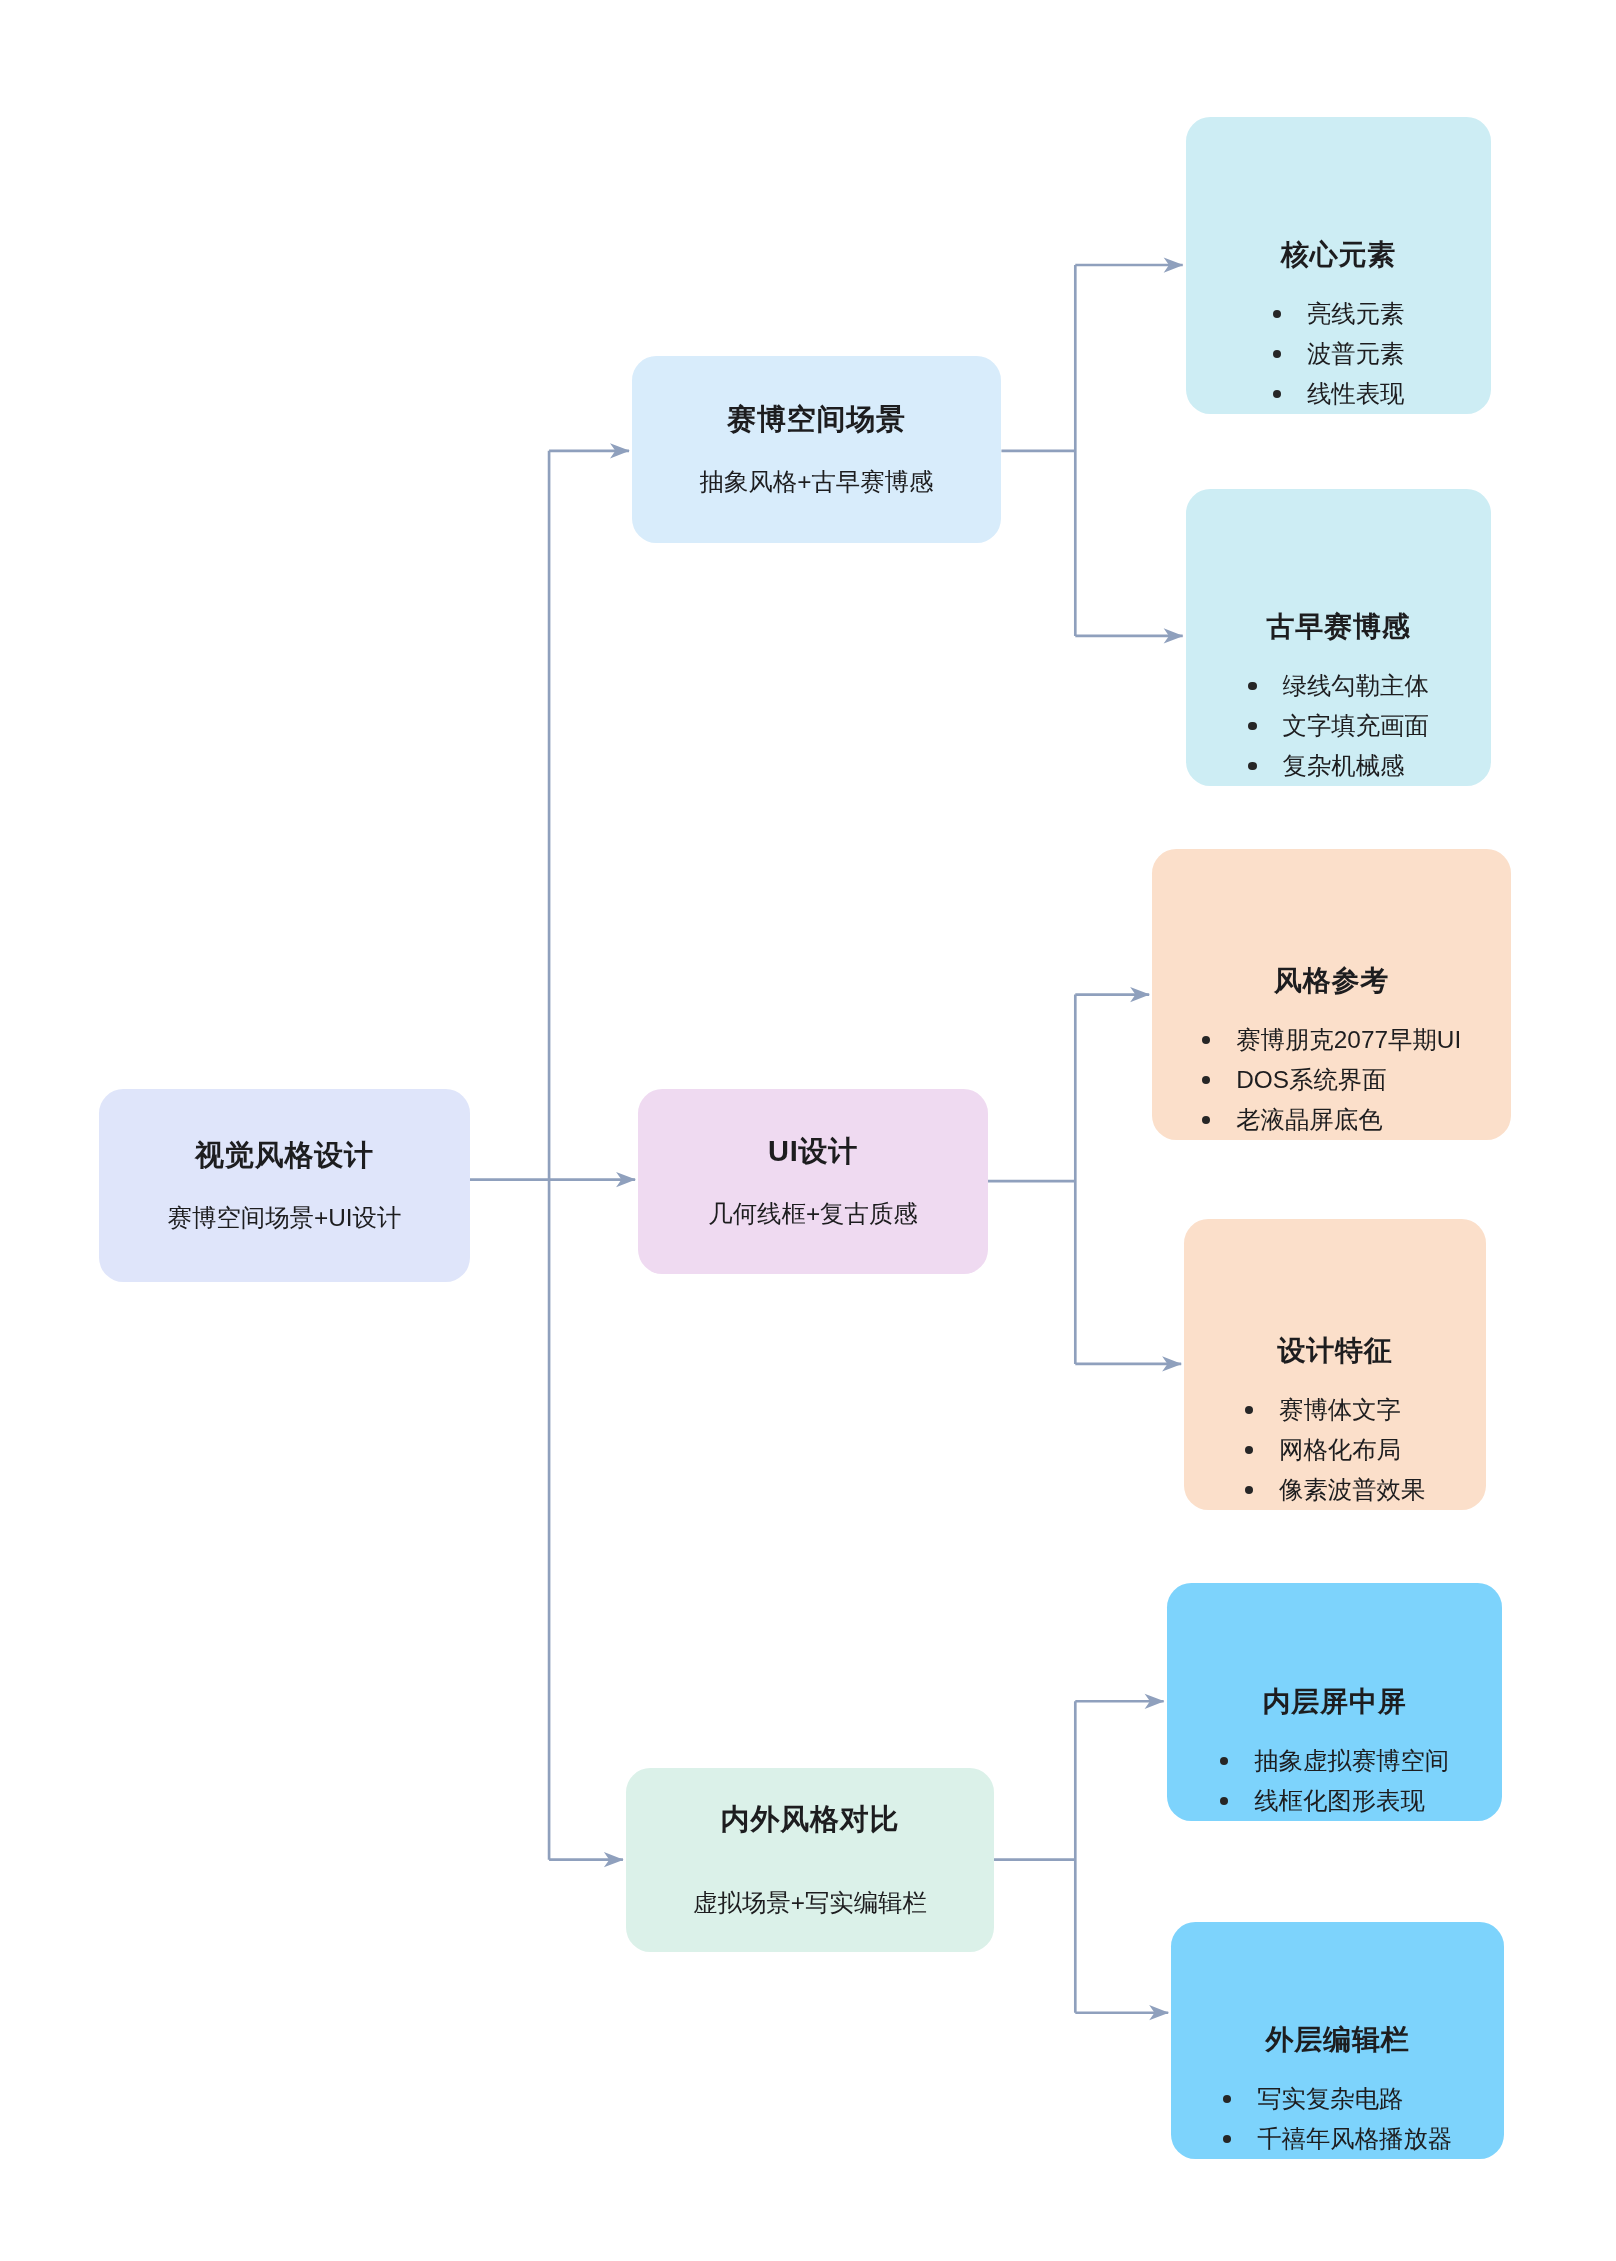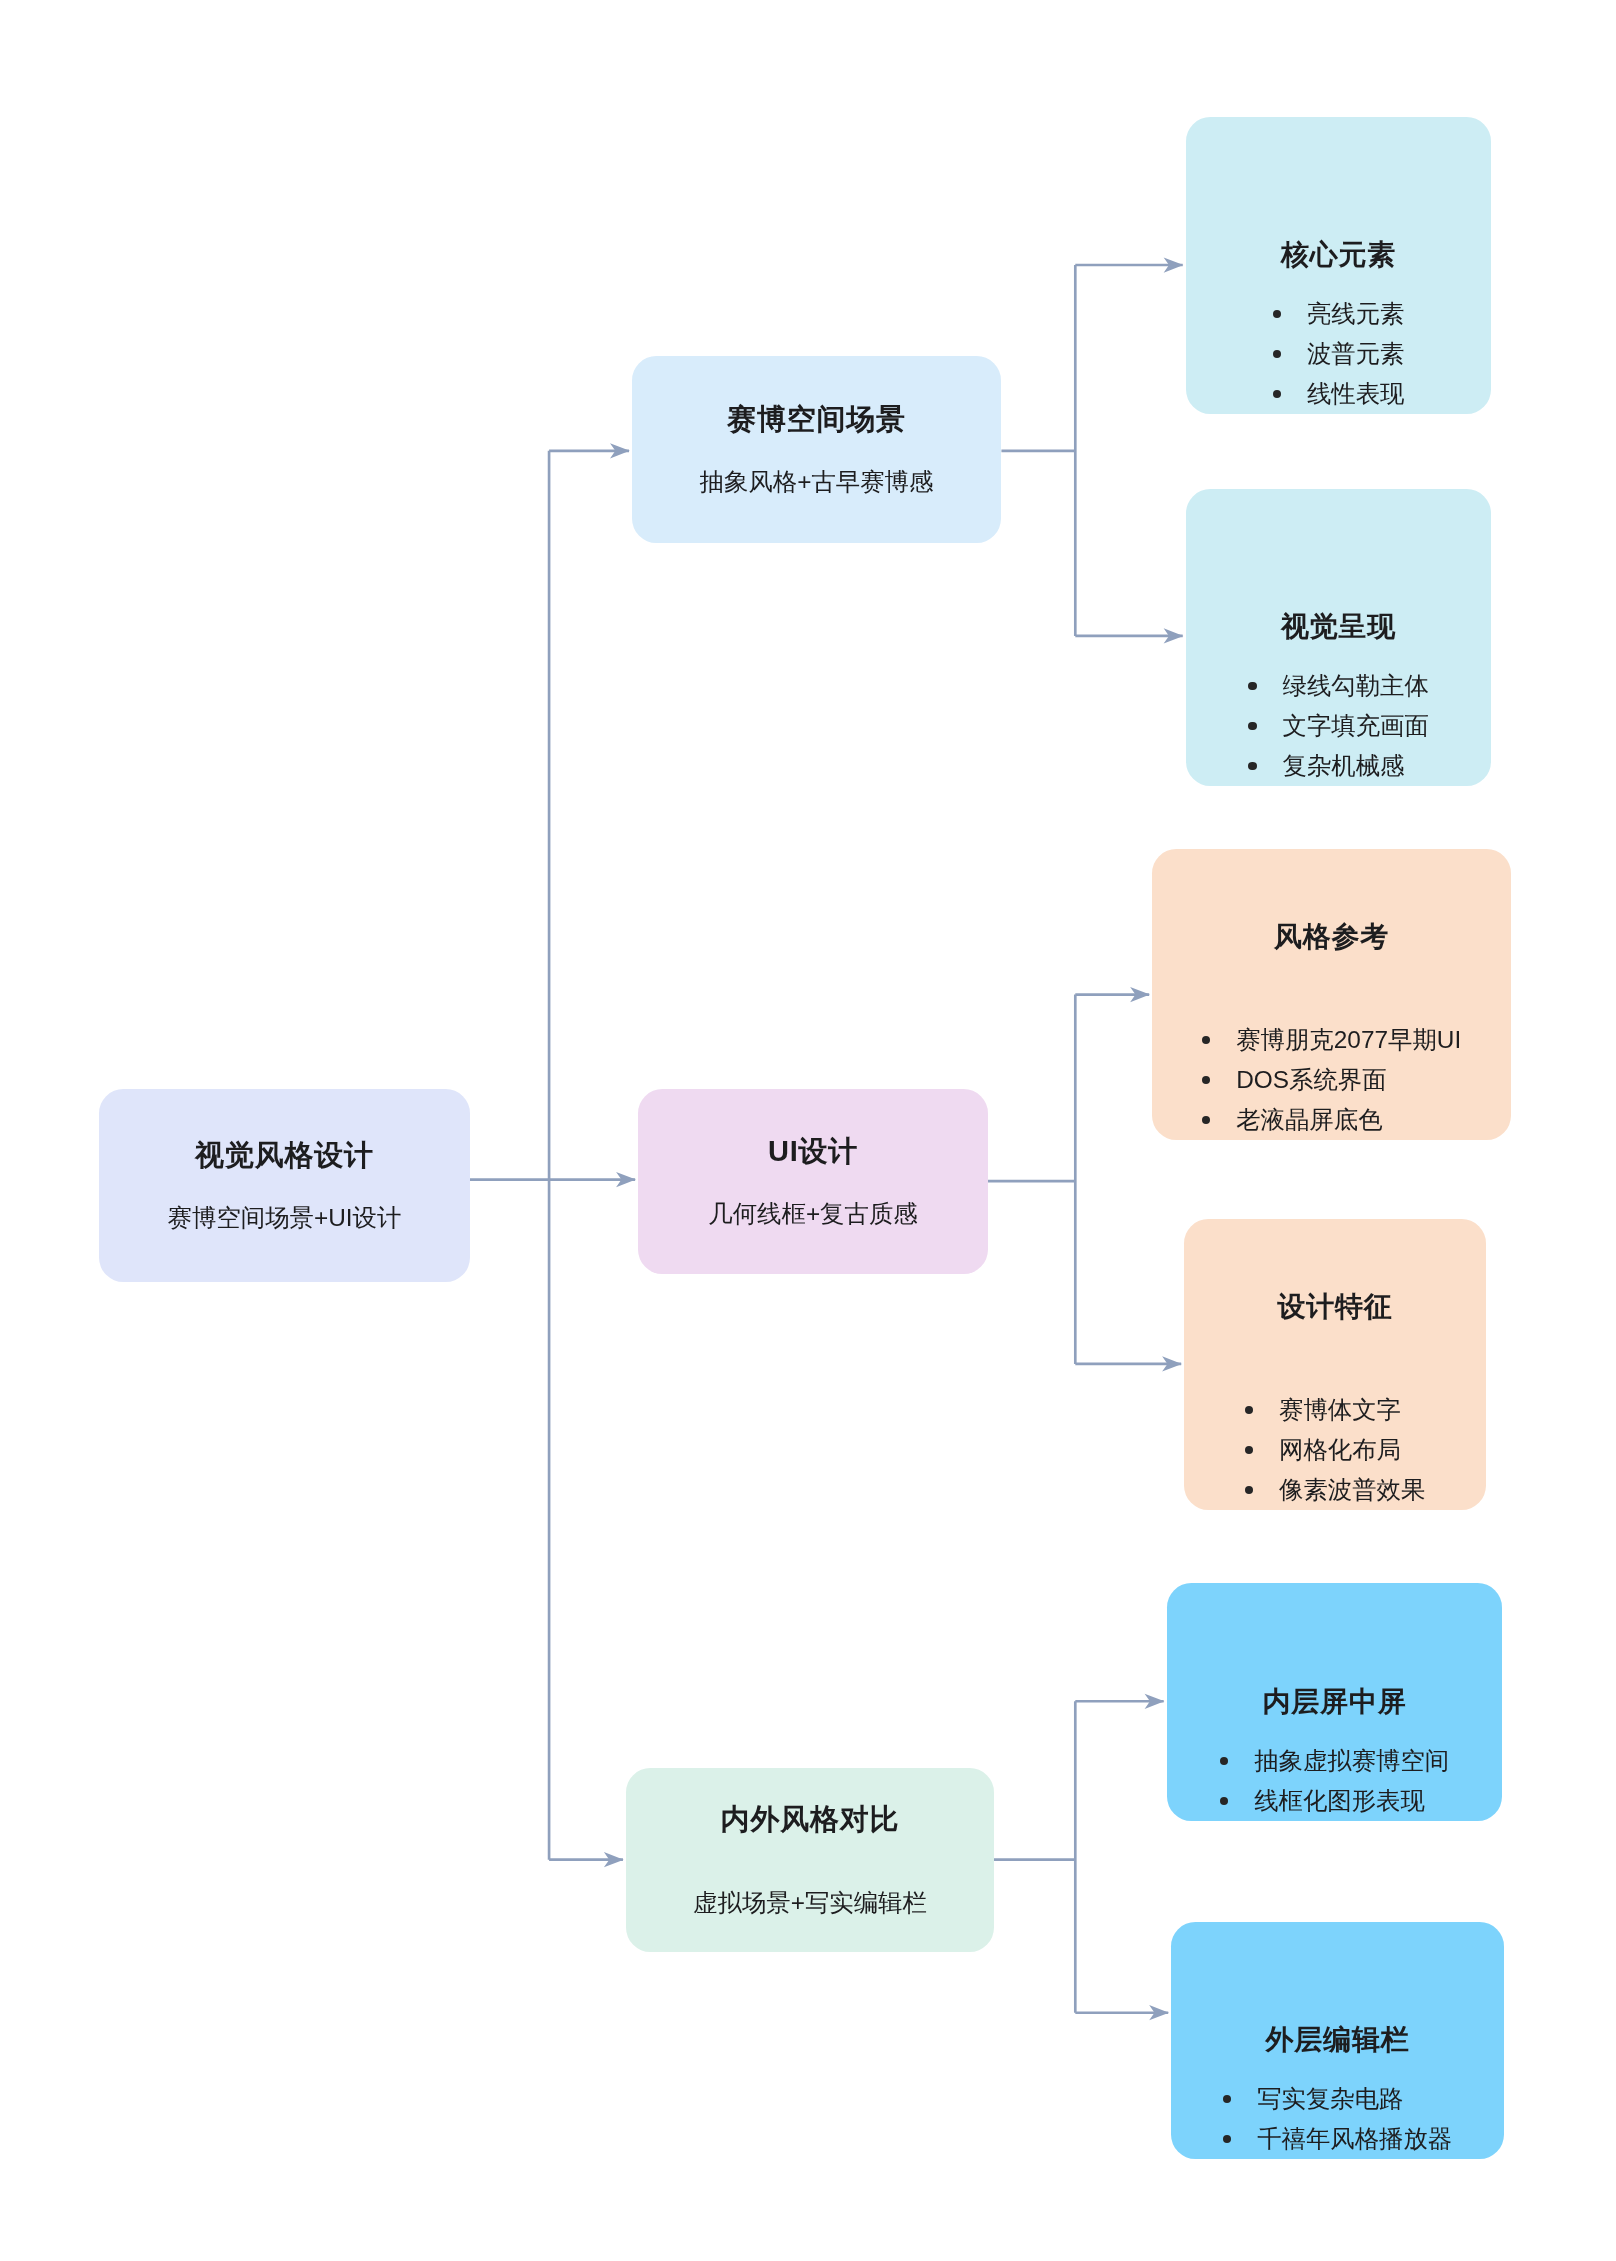--- a/index.html
+++ b/index.html
@@ -50,21 +50,21 @@
   .dot{
     width:8.4px;height:8.4px;border-radius:50%;
     background:#262626;flex:none;
   }
   
   .c-root {background:#dfe5fa;}
   .c-blue {background:#d8ecfb;}
   .c-pink {background:#efdaf1;}
   .c-mint {background:#dbf1e9;gap:21px;}
   .c-cyan {background:#cdedf4;}
-  .c-peach{background:#fbdfca;gap:44px;}
+  .c-peach{background:#fbdfca;}
   .c-green{background:#7dd3fc;}
 </style>
 </head>
 <body>
 
 <div class="canvas">
 
   <svg class="connectors" viewBox="0 0 2122 2969" fill="none">
     <defs>
       <marker id="arrow" markerUnits="userSpaceOnUse" markerWidth="30" markerHeight="24" refX="26" refY="11" orient="auto">
@@ -127,21 +127,21 @@
         <span>波普元素</span>
         </li>
       <li>
         <span class="dot"></span>
         <span>线性表现</span>
         </li>
     </ul>
   </div>
 
   <div class="node leaf c-cyan" style="left:1186px;top:489px;width:305px;height:297px;">
-    <div class="title">视觉呈现</div>
+    <div class="title">古早赛博感</div>
     <ul>
       <li>
         <span class="dot"></span>
         <span>绿线勾勒主体</span>
         </li>
       <li>
         <span class="dot"></span>
         <span>文字填充画面</span>
         </li>
       <li>

